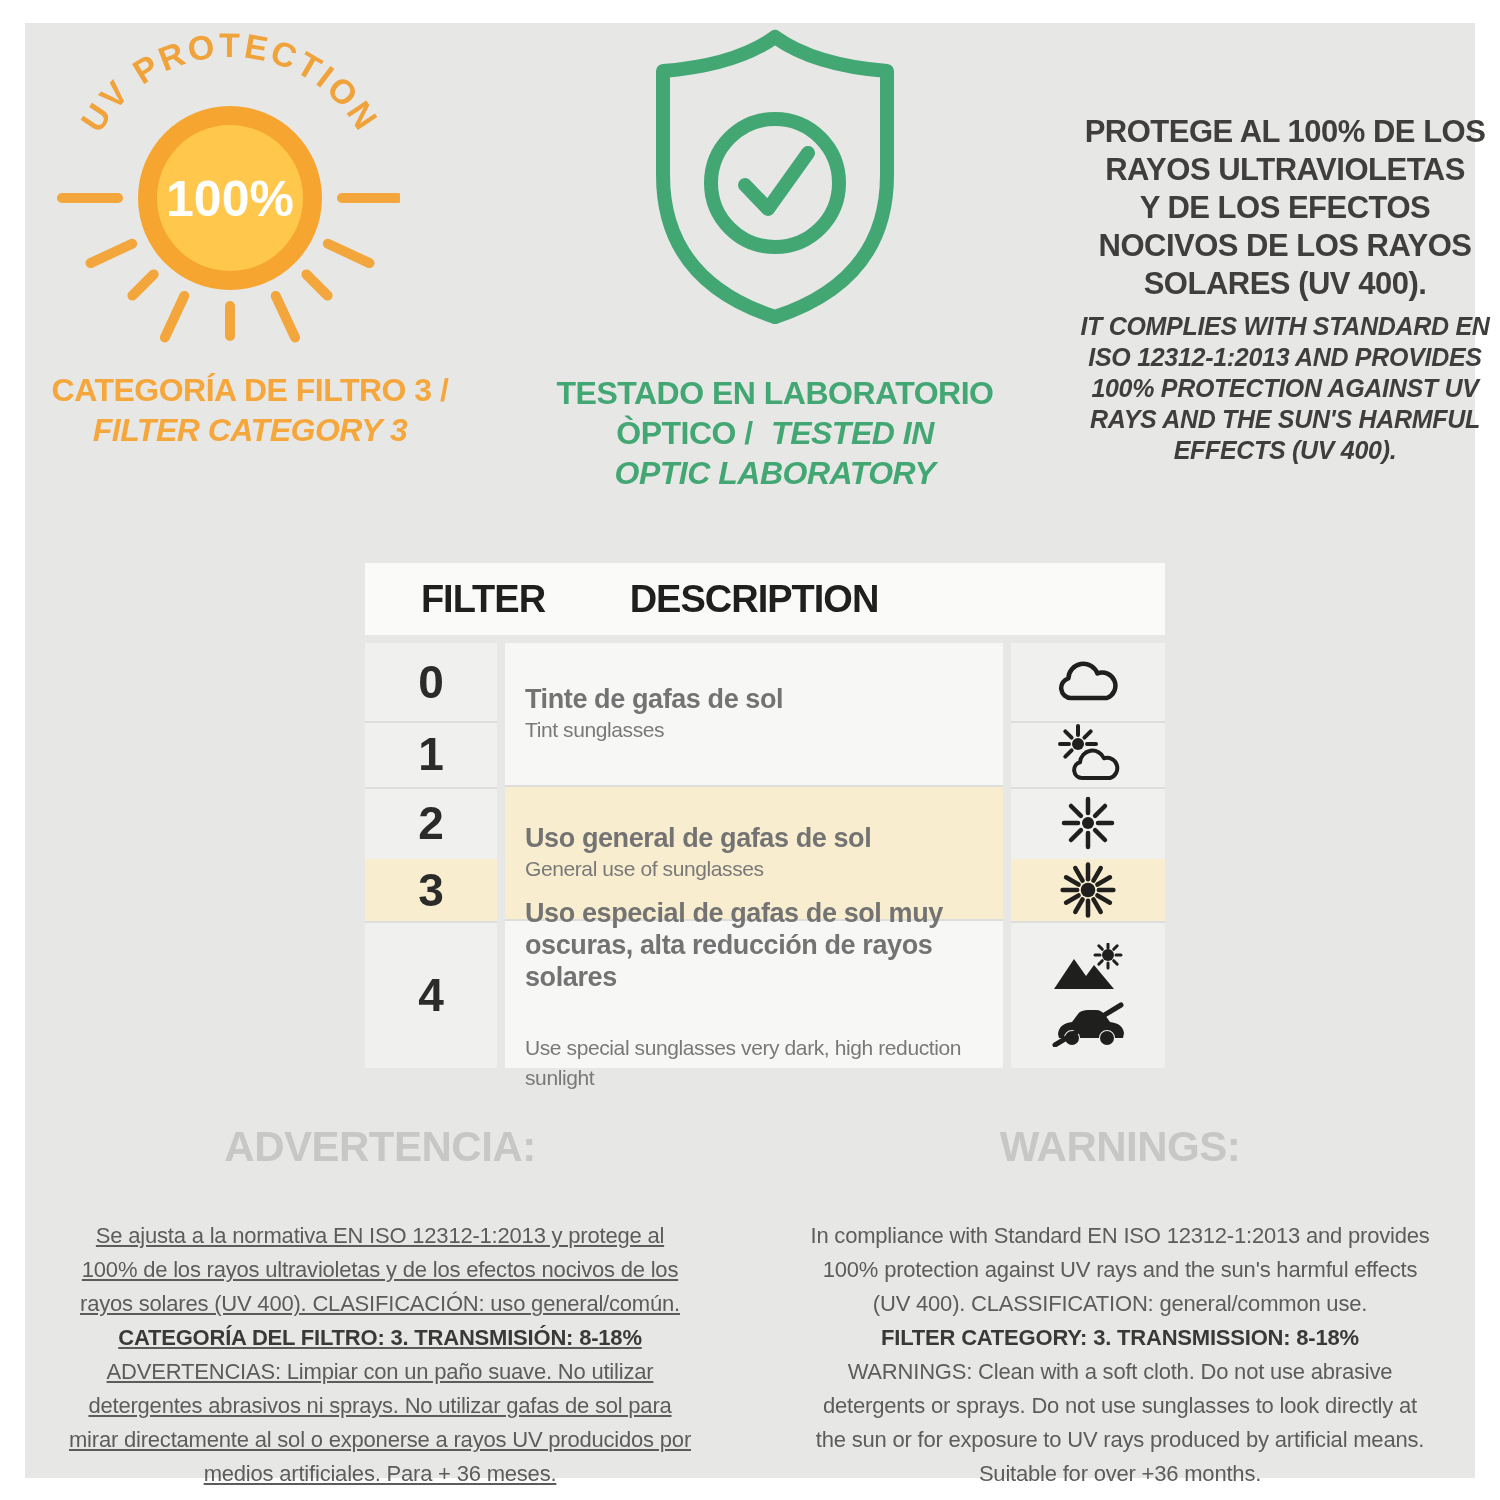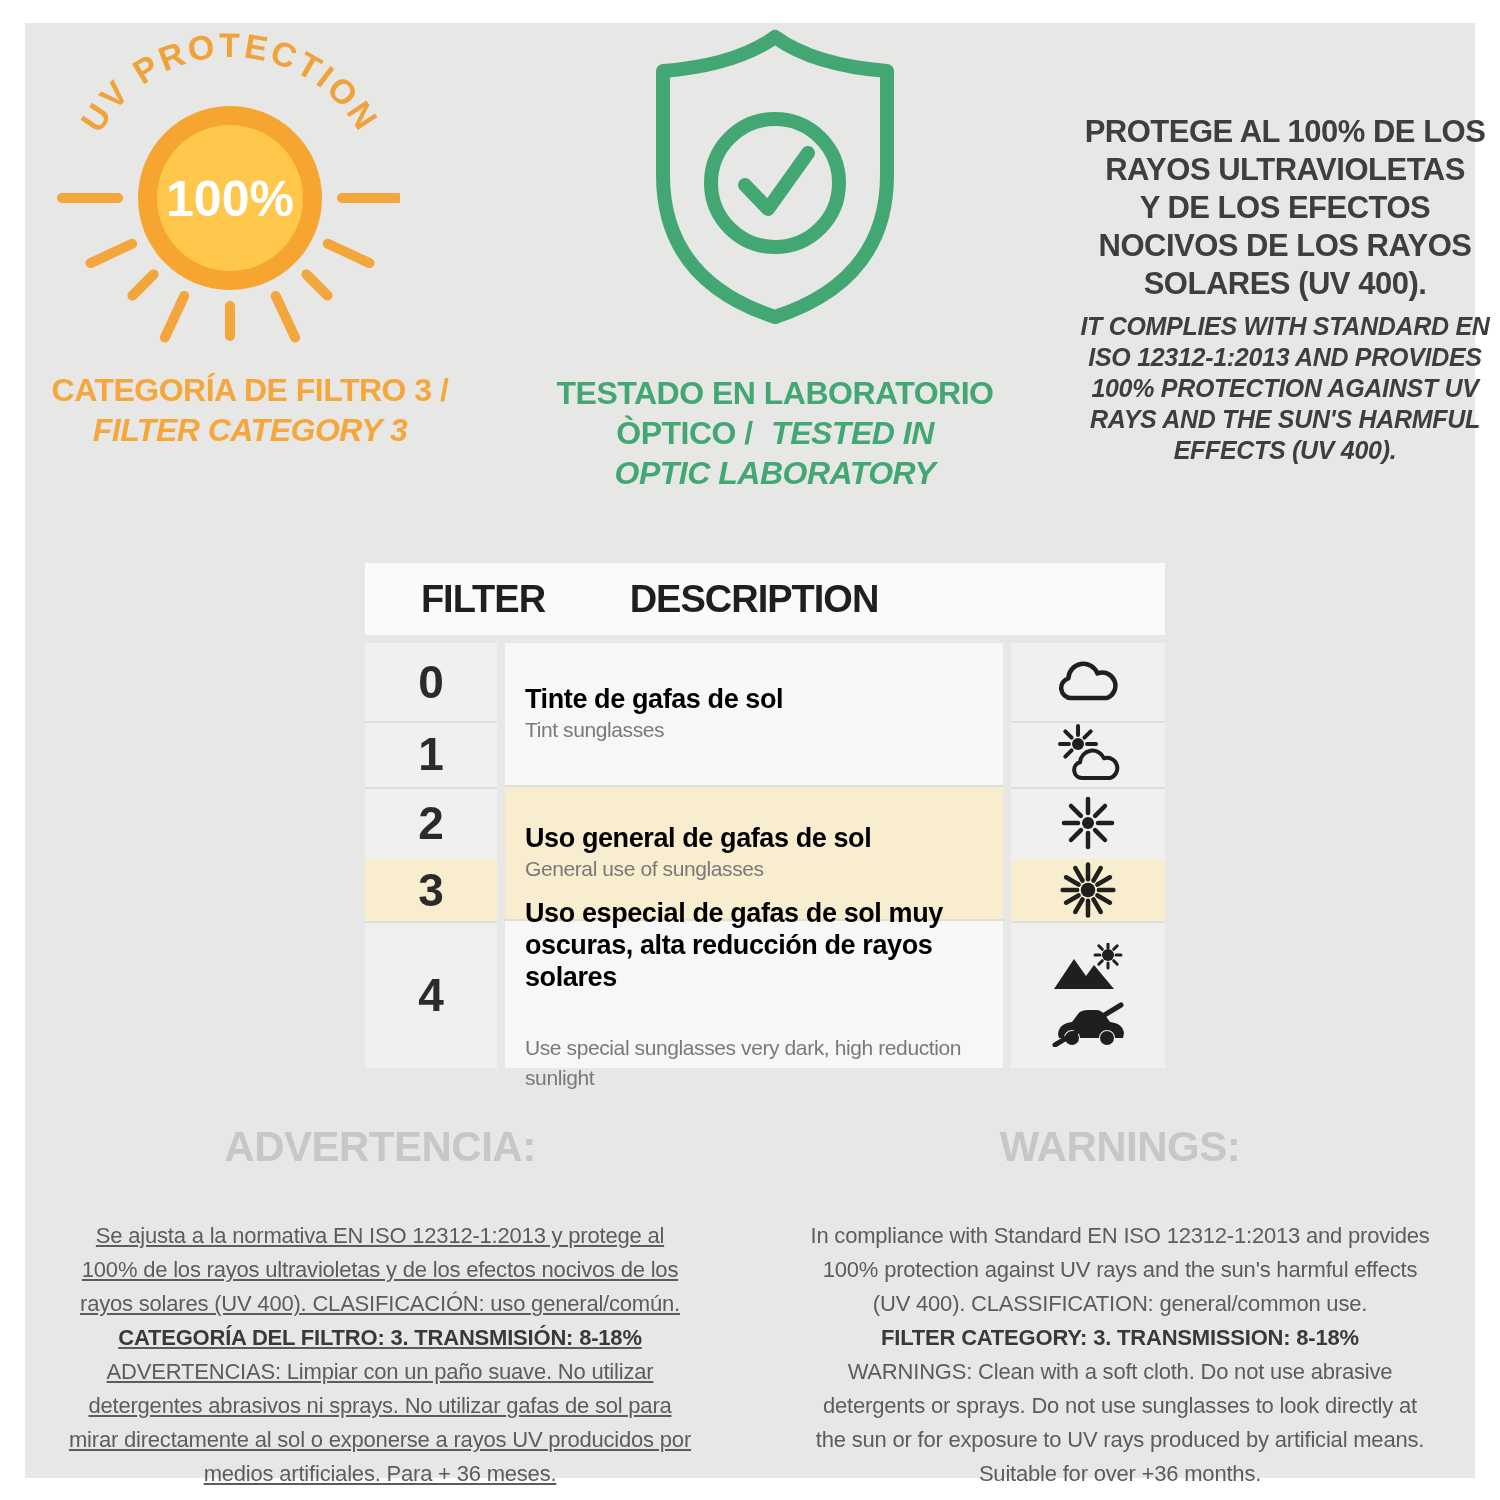--- a/index.html
+++ b/index.html
@@ -28,21 +28,21 @@
   .colpanel{position:absolute;top:80px;height:425px;}
   .filter-col{left:0;width:132px;background:#f0f0ef;}
   .desc-col{left:140px;width:498px;background:#f7f7f6;}
   .symbol-col{left:646px;width:154px;background:#f0f0ef;}
   .fcell,.scell{position:absolute;left:0;width:100%;display:flex;align-items:center;justify-content:center;}
   .fcell{font-size:46px;font-weight:bold;color:#2b2b2a;}
   .sep{border-bottom:2px solid #dddddc;}
   .hl{background:#f8edcf;}
   .descblock{position:absolute;left:0;width:100%;display:flex;flex-direction:column;justify-content:center;
              box-sizing:border-box;padding:6px 14px 6px 20px;}
-  .desc-es{font-size:27px;font-weight:bold;color:#000000;line-height:32px;letter-spacing:-0.4px;}
+  .desc-es{font-size:27px;font-weight:bold;color:#737373;line-height:32px;letter-spacing:-0.4px;}
   .desc-en{font-size:21px;color:#797978;line-height:30px;letter-spacing:-0.4px;}
   .scell svg{display:block;}
   .sym-stack{display:flex;flex-direction:column;align-items:center;gap:10px;}
 
   
   .warn-heading{font-size:42px;font-weight:bold;color:#c7c7c6;letter-spacing:-0.5px;}
   .warn-par{font-size:22px;color:#5c5c5b;line-height:34px;letter-spacing:-0.2px;}
   .warn-line{white-space:nowrap;}
   .warn-bold{font-weight:bold;color:#393938;}
 </style>

